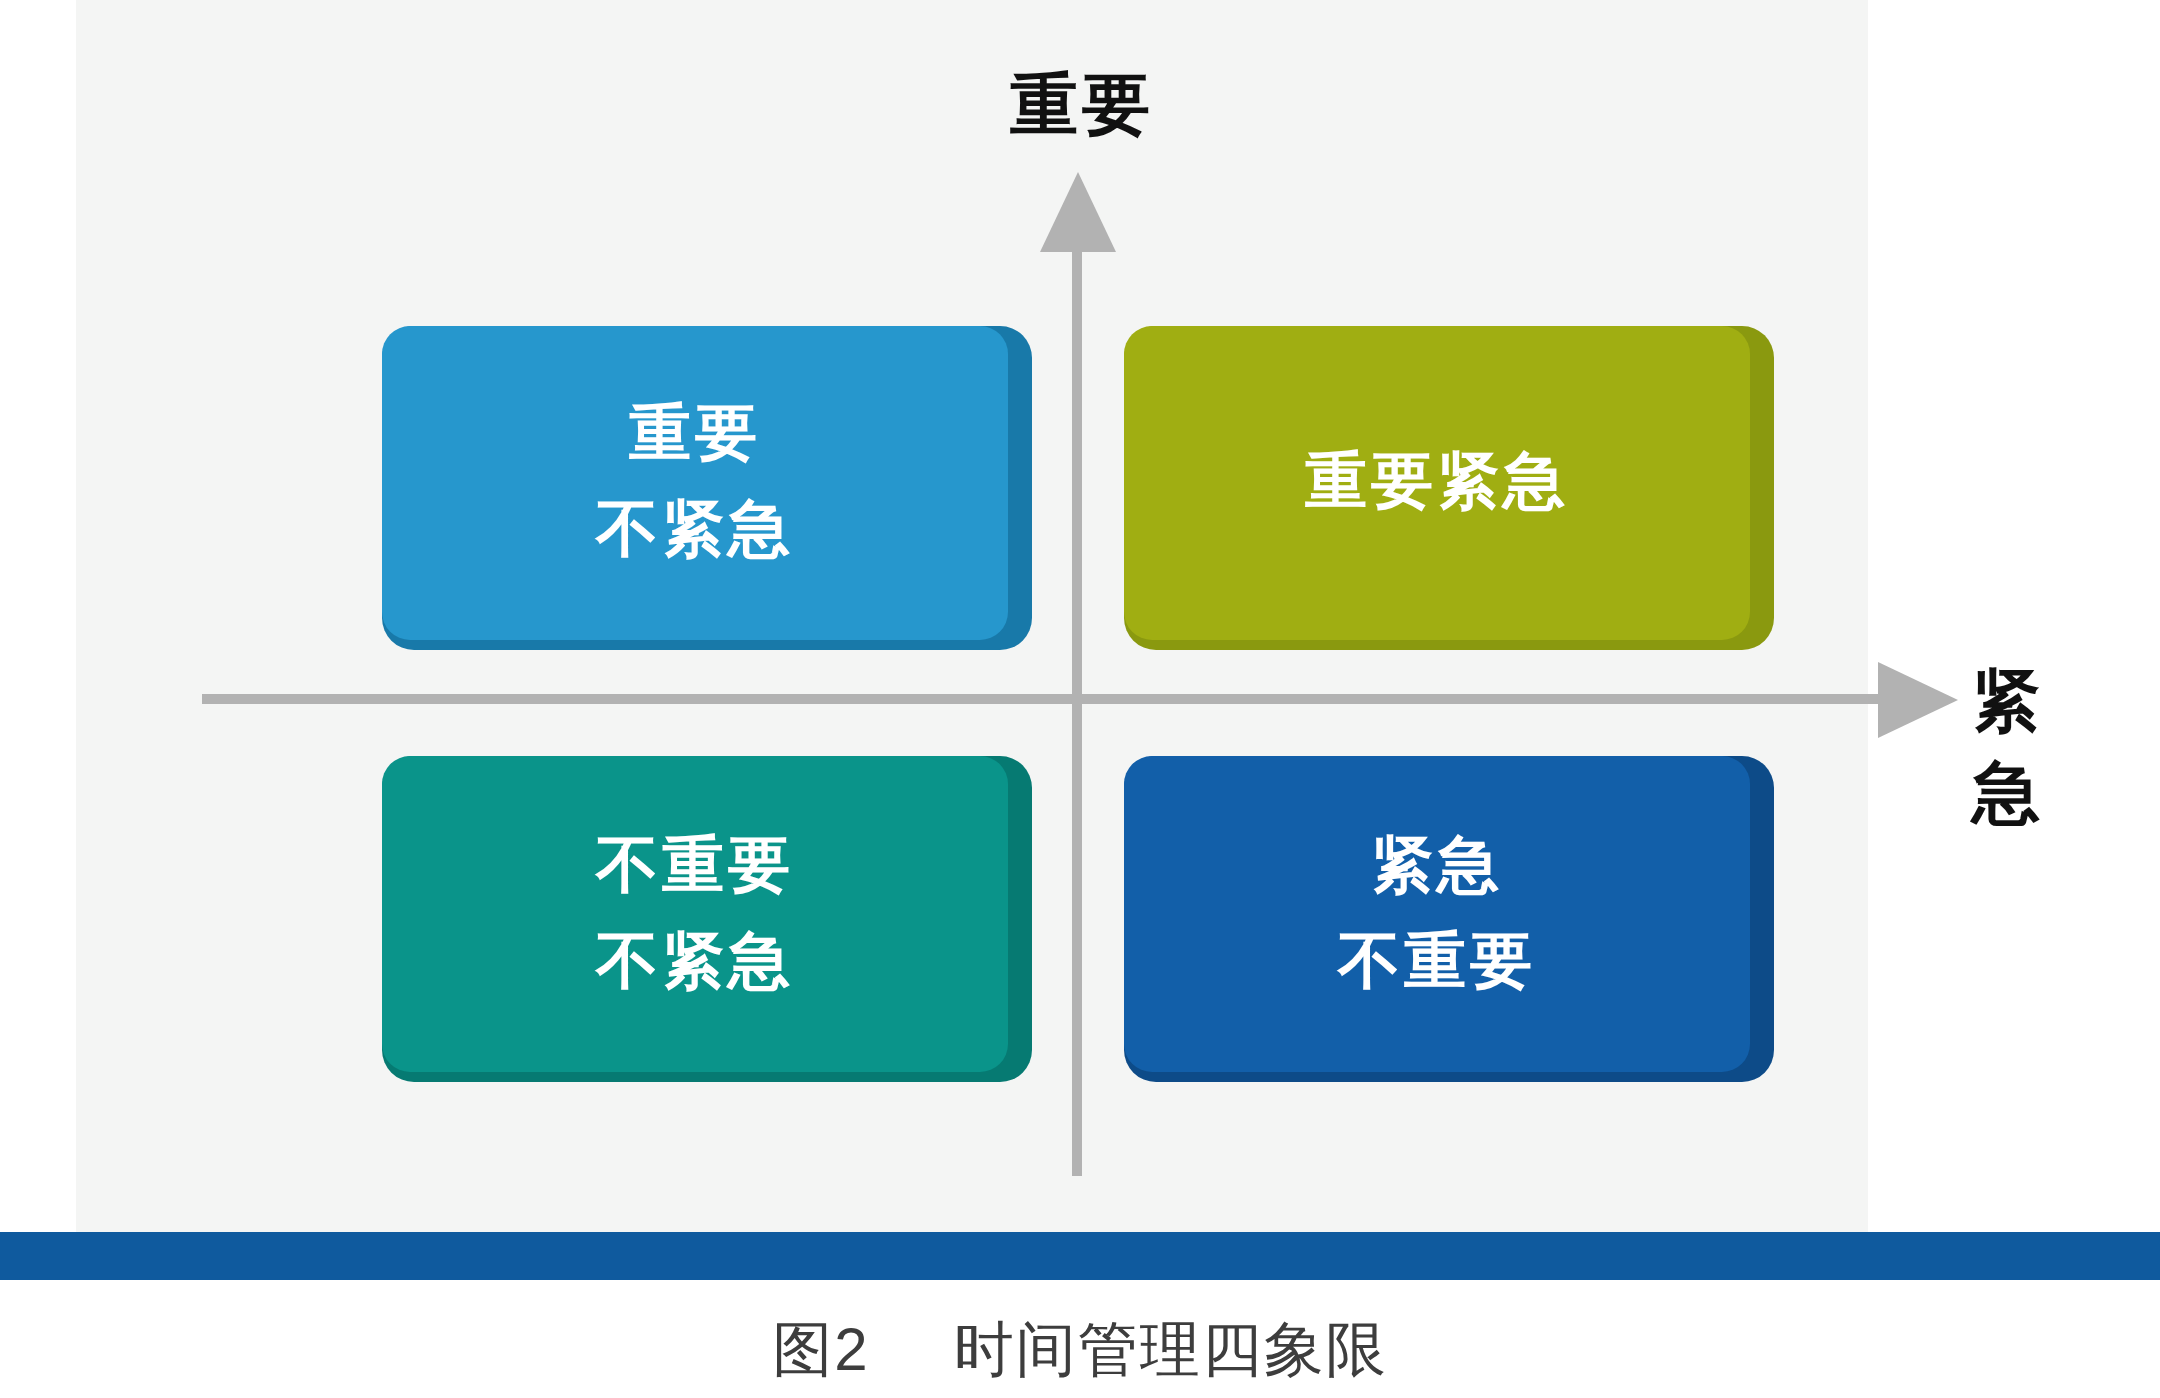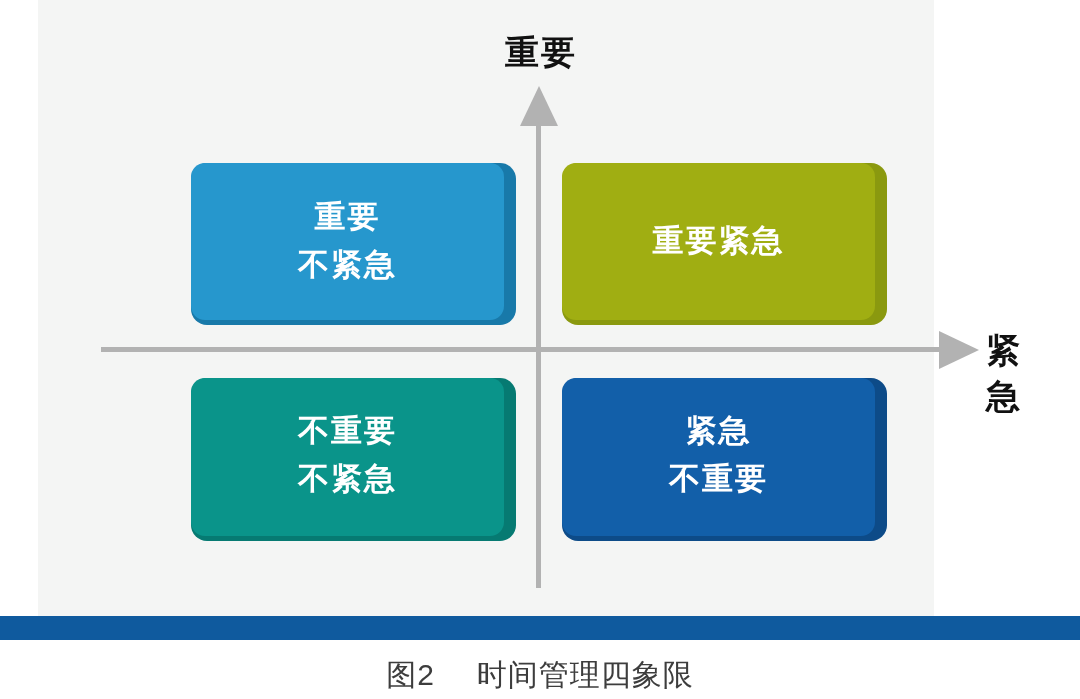--- a/index.html
+++ b/index.html
@@ -71,21 +71,21 @@
     color: #111111;
     letter-spacing: 2px;
   }
   
   .qbox {
     position: absolute;
     width: 325px;
     border-radius: 16px;
   }
   .row-top { top: 163px; height: 162px; }
-  .row-bottom { top: 378px; height: 163px; font-family: Liberation Mono, monospace; }
+  .row-bottom { top: 378px; height: 163px; }
   .col-left { left: 153px; }
   .col-right { left: 524px; }
   .qbox .face {
     position: absolute;
     left: 0; top: 0; right: 12px; bottom: 5px;
     border-radius: 14px;
     display: flex;
     flex-direction: column;
     align-items: center;
     justify-content: center;

